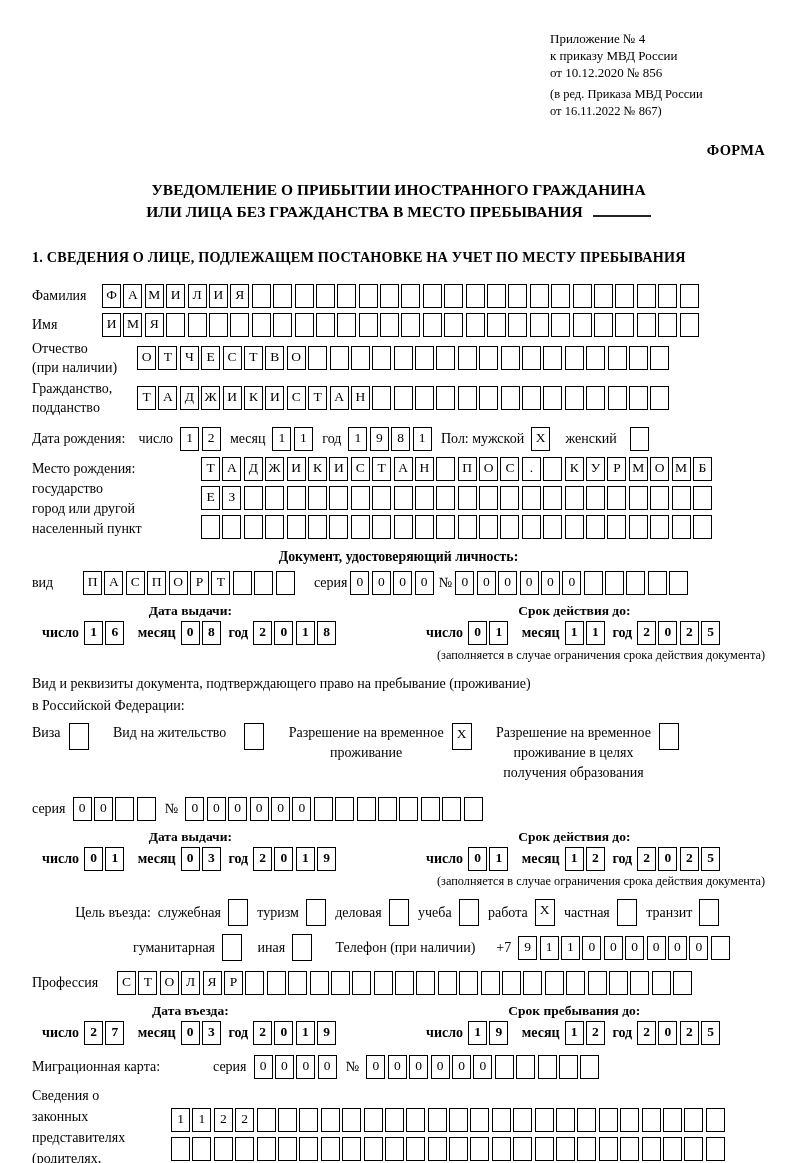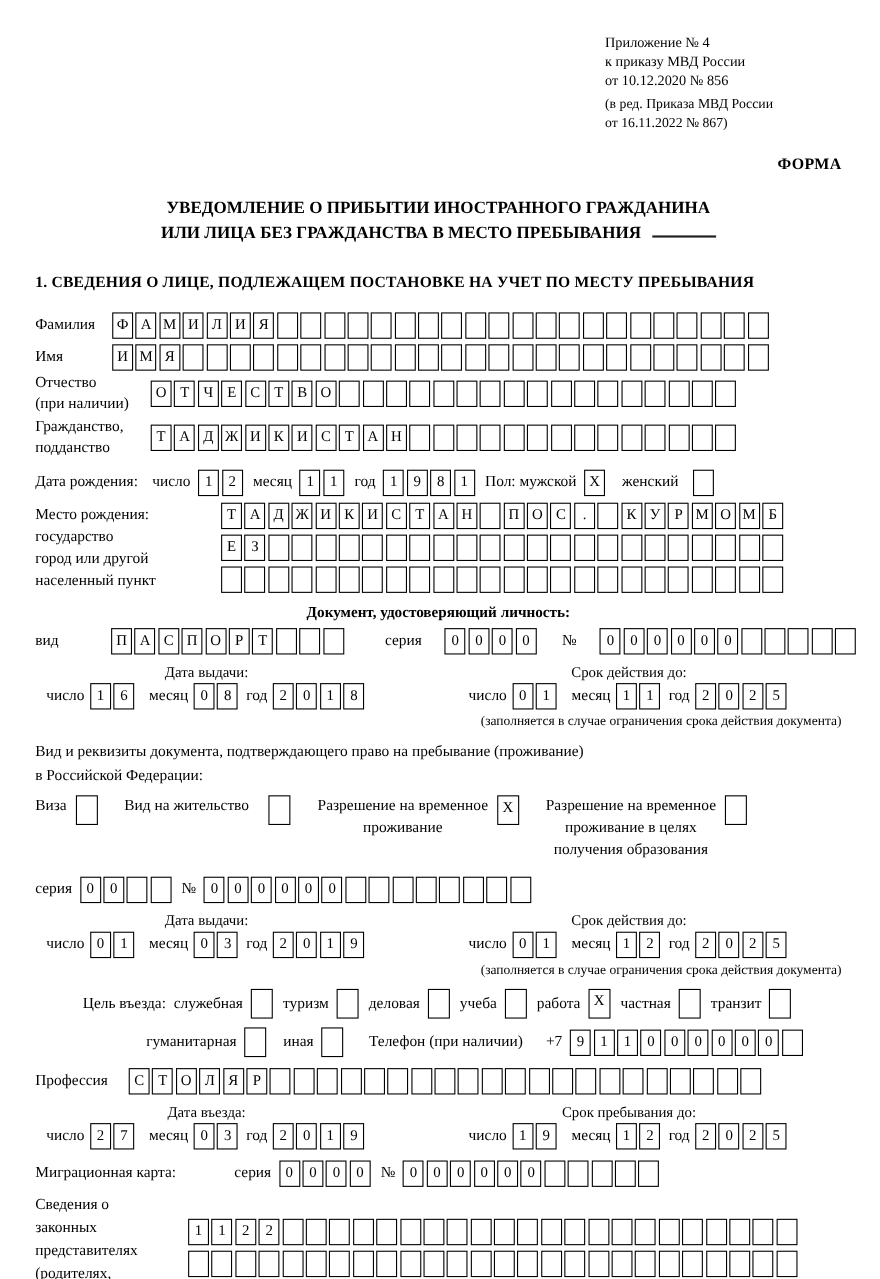--- a/index.html
+++ b/index.html
@@ -29,21 +29,21 @@
     margin-right:2.4px; text-align:center; font-size:13.5px; line-height:20px;
   }
   .cbrow .cell { width:20px; height:27px; }
   .top-align { align-items:flex-end;gap:24px; }
   .stack { display:flex; flex-direction:column; gap:5px; }
   .mt2{margin-top:2px;} .mt6{margin-top:6px;} .mt10{margin-top:10px;} .mt14{margin-top:14px;} .mt18{margin-top:18px;}
   .ml6{margin-left:6px;} .ml10{margin-left:10px;} .ml14{margin-left:14px;}
   .doc-heading { text-align:center; font-weight:bold; font-size:13.8px; margin-top:10px; }
   
   .dpair { display:flex; margin-top:8px; }
-  .half { flex:1; }
+  .half { flex:1;font-weight:bold; }
   .dp-inner { display:inline-block; text-align:center; }
   .dp-head { font-size:13.5px; margin-bottom:2px; }
   .dp-row { display:flex; align-items:center; gap:5px; white-space:nowrap; }
   .note-right { text-align:right; font-size:12.3px; margin-top:3px; }
   .intro { margin-top:10px; line-height:22px; }
   
   .cbline { display:flex; align-items:flex-start; margin-top:6px; gap:12px; }
   .cbitem { display:flex; align-items:flex-start; gap:8px; }
   .cbtext { text-align:center; line-height:20px; }
   .purpose { display:flex; align-items:center; gap:7px; margin-top:10px; flex-wrap:nowrap;justify-content:center; }
@@ -316,21 +316,21 @@
           <span class="cell"></span>
           <span class="cell"></span>
           <span class="cell"></span>
           <span class="cell"></span>
           <span class="cell"></span>
         </span>
     </span>
   </div>
 
   <div class="doc-heading">Документ, удостоверяющий личность:</div>
-  <div class="frow mt6" style="gap:21px;">
+  <div class="frow mt6" style="gap:3px;">
     <span class="lbl" style="width:48px;">вид</span>
     <span class="boxrow">
         <span class="cell">П</span>
         <span class="cell">А</span>
         <span class="cell">С</span>
         <span class="cell">П</span>
         <span class="cell">О</span>
         <span class="cell">Р</span>
         <span class="cell">Т</span>
         <span class="cell"></span>

